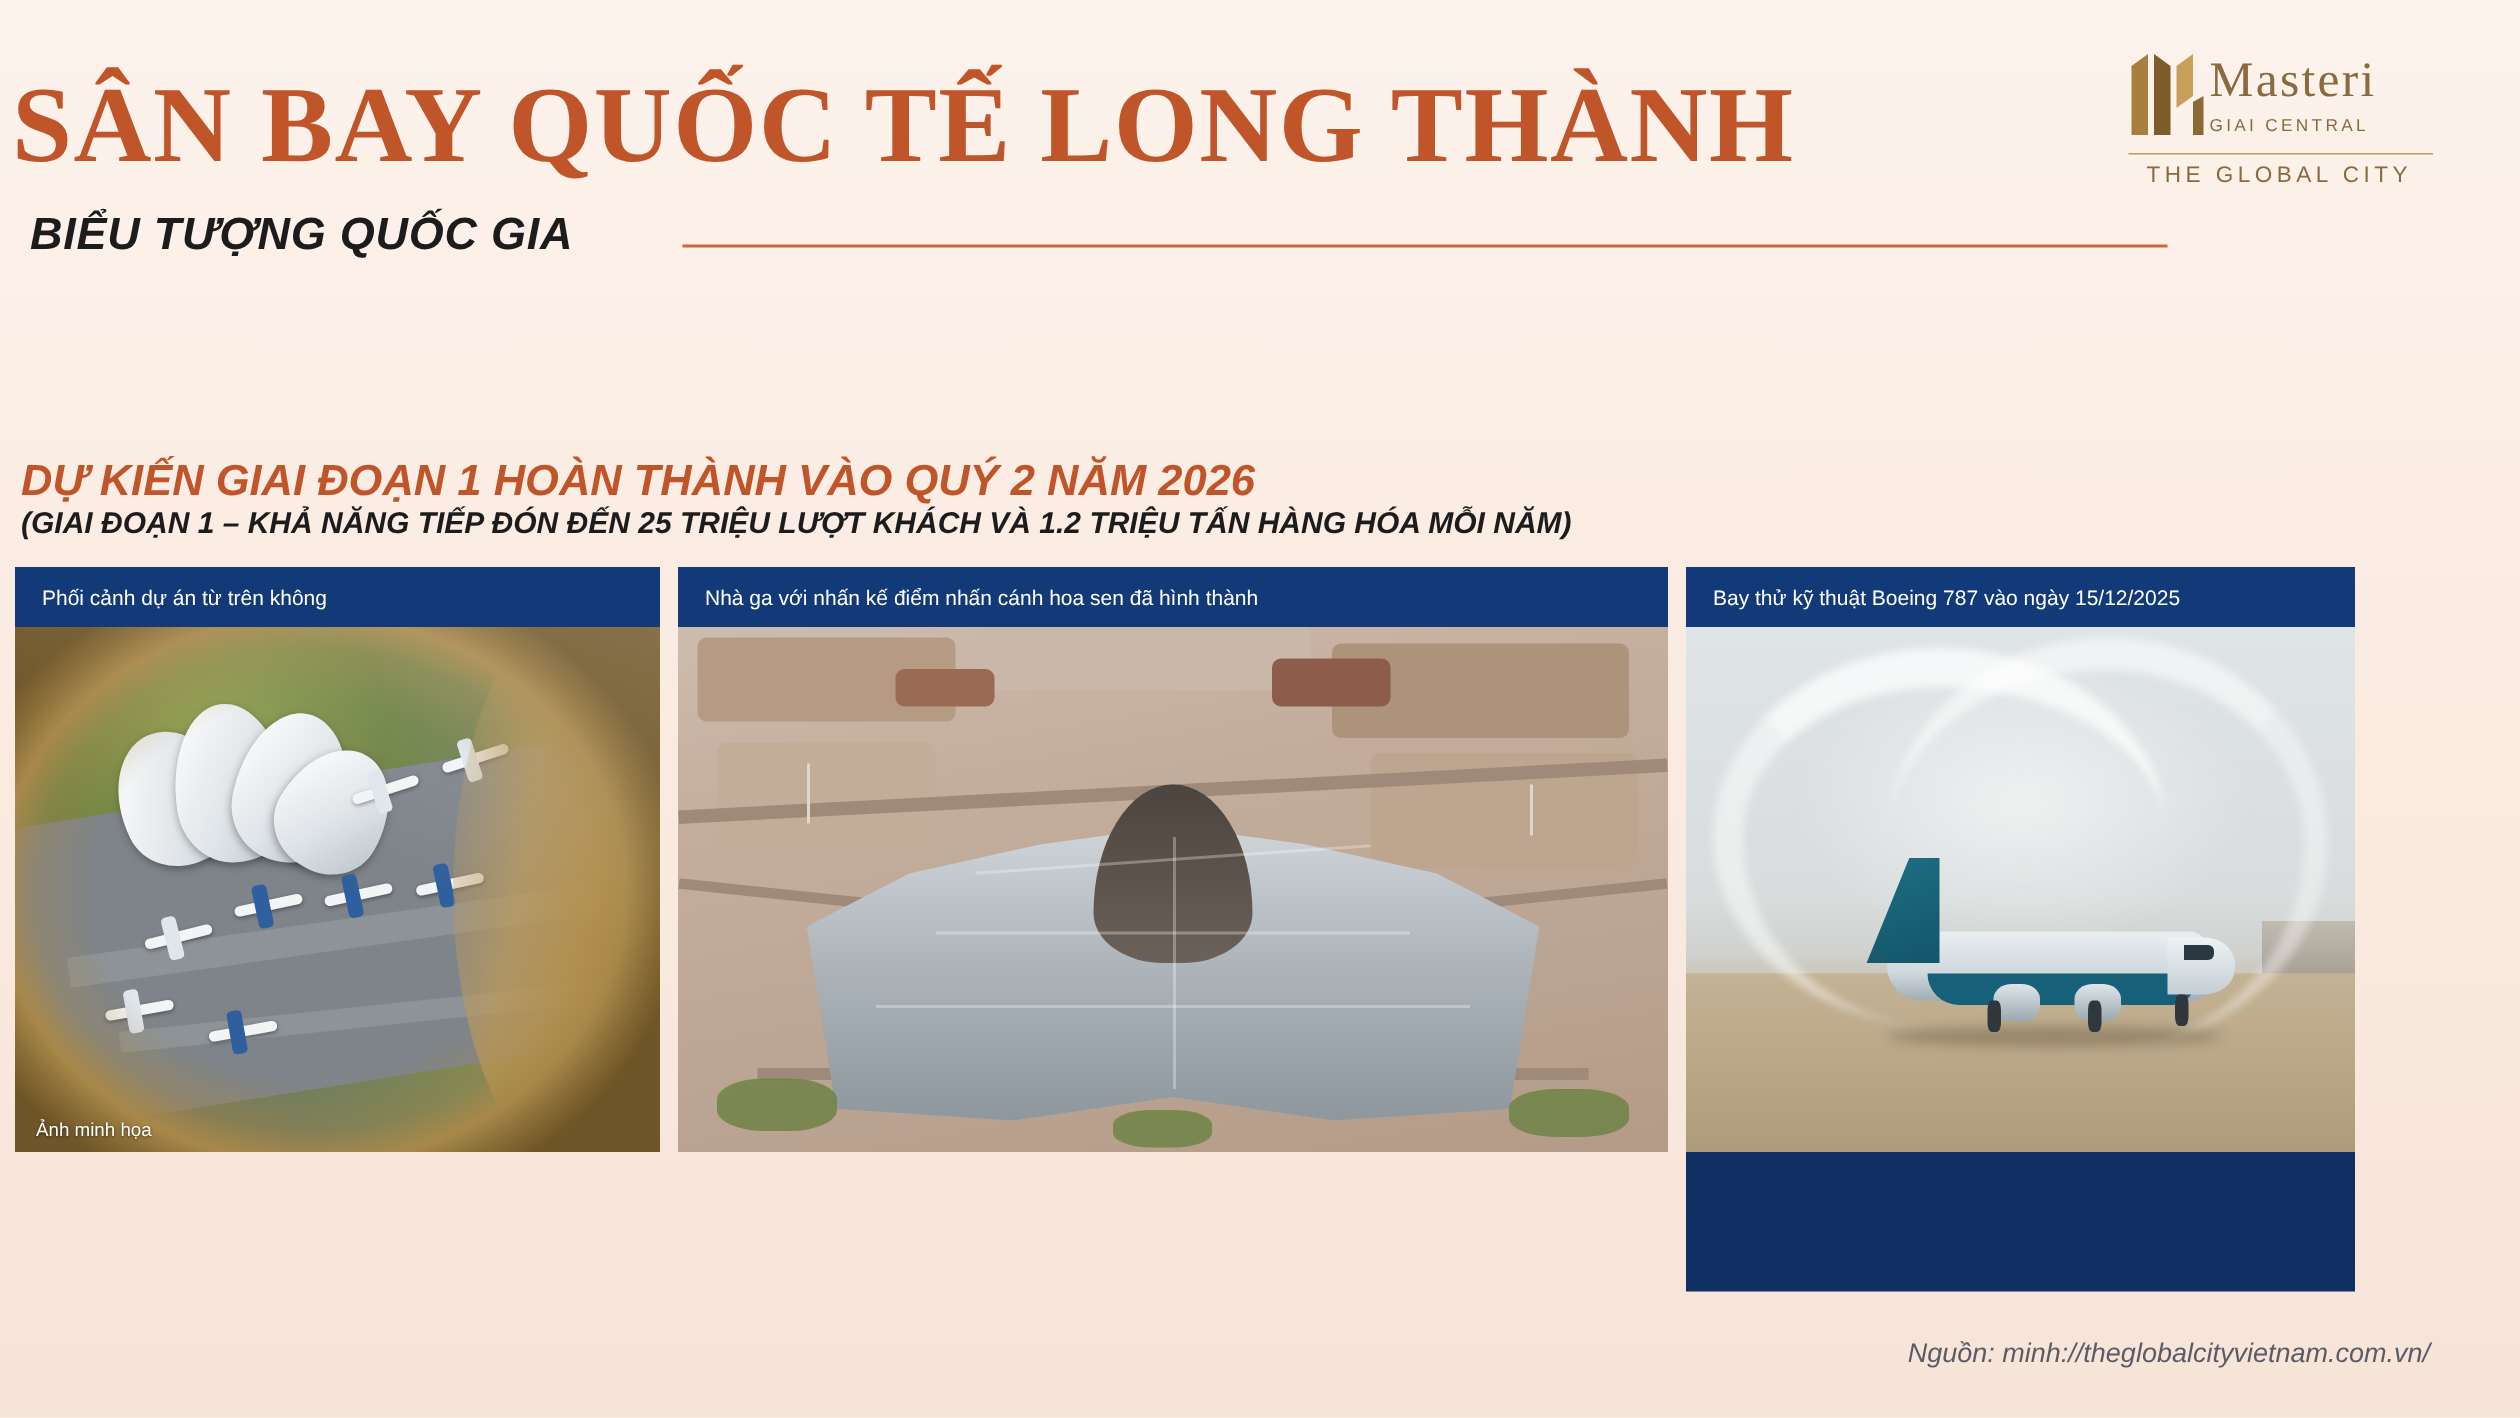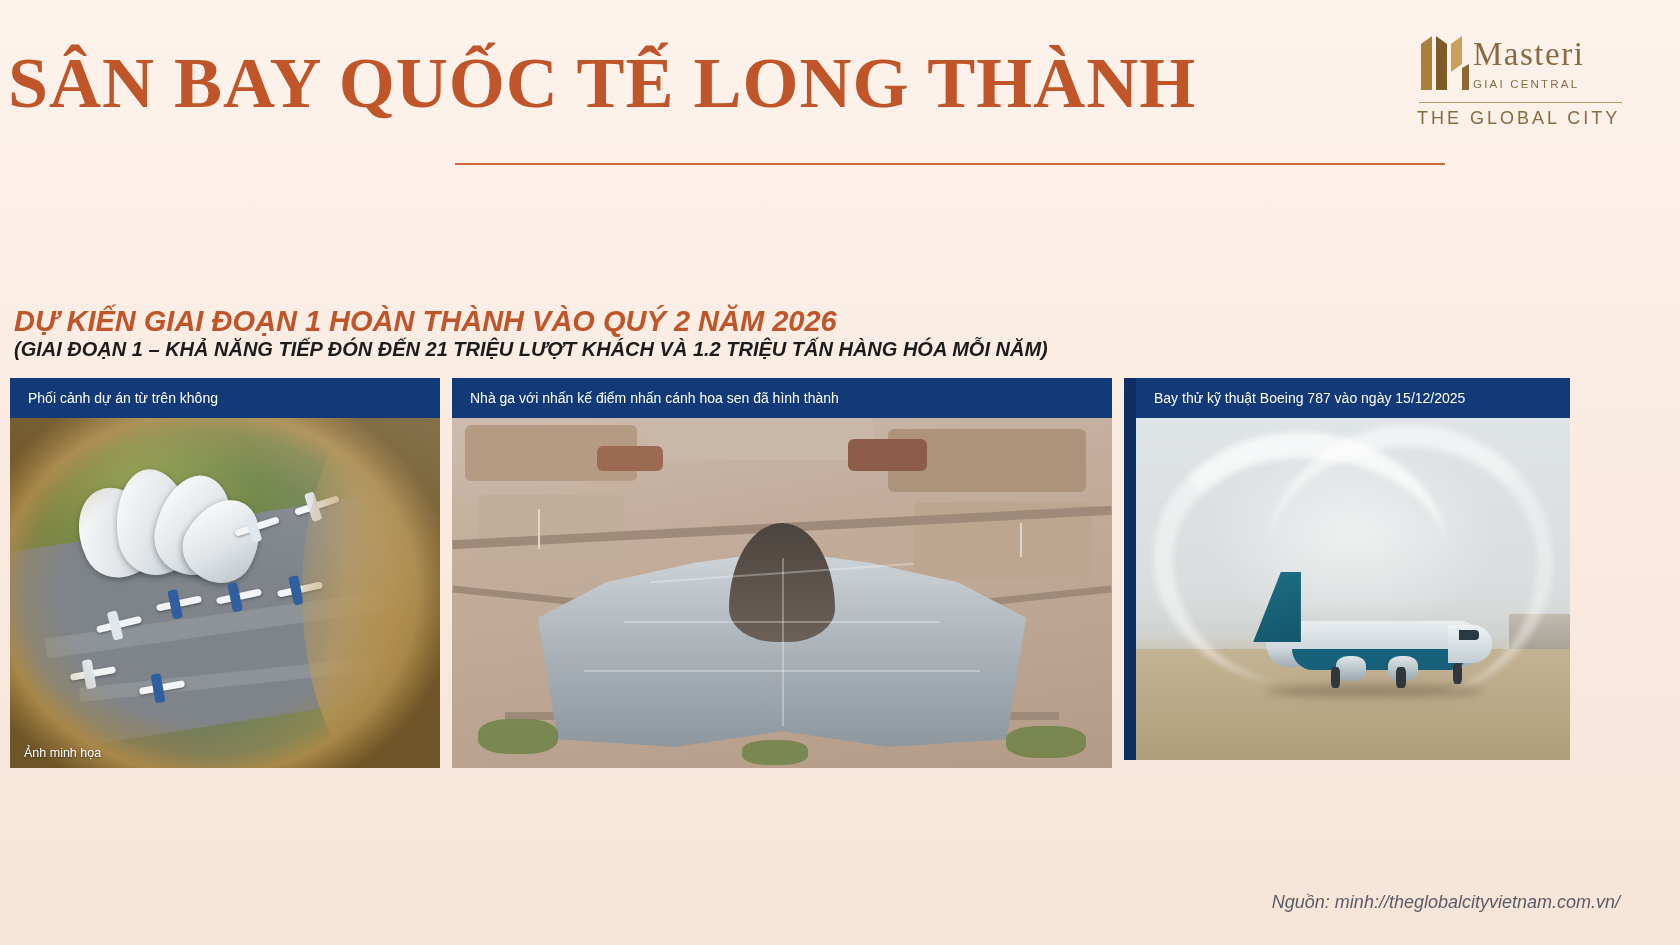--- a/index.html
+++ b/index.html
@@ -75,24 +75,24 @@
   .logo-rule {
     position: absolute;
     left: 2px; top: 74px;
     width: 203px; height: 1px;
     background: #b99a68;
   }
   .logo-line3 {
     position: absolute;
     left: 0; top: 80px;
     width: 205px;
-    font-size: 18px;
+    font-size: 15px;
     letter-spacing: 3px;
     color: #8b6a3f;
-    text-align: left;
+    text-align: center;
     white-space: nowrap;
   }
 
   
   .cap-1 {
     position: absolute;
     left: 14px; top: 305px;
     font-size: 29px;
     font-weight: 700;
     font-style: italic;
@@ -111,21 +111,21 @@
 
   
   .card {
     position: absolute;
     top: 378px;
     overflow: hidden;
     background: #0f2f63;
   }
   .card-1 { left: 10px;   width: 430px; height: 390px; }
   .card-2 { left: 452px;  width: 660px; height: 390px; }
-  .card-3 { left: 1124px; width: 446px; height: 382px; padding-left: 12px; }
+  .card-3 { left: 1124px; width: 446px; height: 483px; }
 
   .card-bar {
     position: relative;
     height: 40px;
     background: #133a78;
     display: flex;
     align-items: center;
     padding-left: 18px;
   }
   .card-bar span {
@@ -378,37 +378,38 @@
     color: #5b5b66;
     white-space: nowrap;
   }
 </style>
 </head>
 <body>
 
 <div class="page">
 
   <div class="title-main">SÂN BAY QUỐC TẾ LONG THÀNH</div>
+  <div class="title-sub">BIỂU TƯỢNG QUỐC GIA</div>
   <div class="title-rule"></div>
 
   <div class="logo">
     <svg class="logo-mark" viewBox="0 0 56 58">
       <polygon points="4,56 4,10 15,2 15,56" fill="#a97f3d"></polygon>
       <polygon points="19,56 19,2 30,10 30,56" fill="#7d5c2a"></polygon>
       <polygon points="34,56 34,10 45,2 45,30 34,38" fill="#c8a05a"></polygon>
       <polygon points="45,34 52,30 52,56 45,56" fill="#8a6a33"></polygon>
     </svg>
     <div class="logo-name">Masteri</div>
     <div class="logo-line2">GIAI CENTRAL</div>
     <div class="logo-rule"></div>
     <div class="logo-line3">THE GLOBAL CITY</div>
   </div>
 
   <div class="cap-1">DỰ KIẾN GIAI ĐOẠN 1 HOÀN THÀNH VÀO QUÝ 2 NĂM 2026</div>
-  <div class="cap-2">(GIAI ĐOẠN 1 – KHẢ NĂNG TIẾP ĐÓN ĐẾN 21 TRIỆU LƯỢT KHÁCH VÀ 1.2 TRIỆU TẤN HÀNG HÓA MỖI NĂM)</div>
+  <div class="cap-2">(GIAI ĐOẠN 1 – KHẢ NĂNG TIẾP ĐÓN ĐẾN 25 TRIỆU LƯỢT KHÁCH VÀ 1.2 TRIỆU TẤN HÀNG HÓA MỖI NĂM)</div>
 
   <div class="card card-1">
     <div class="card-bar">
       <span>Phối cảnh dự án từ trên không</span>
     </div>
     <div class="card-img">
       <div class="c1-bg"></div>
       <div class="c1-ground"></div>
       <div class="c1-apron"></div>
       <div class="c1-taxi c1-t1"></div>

